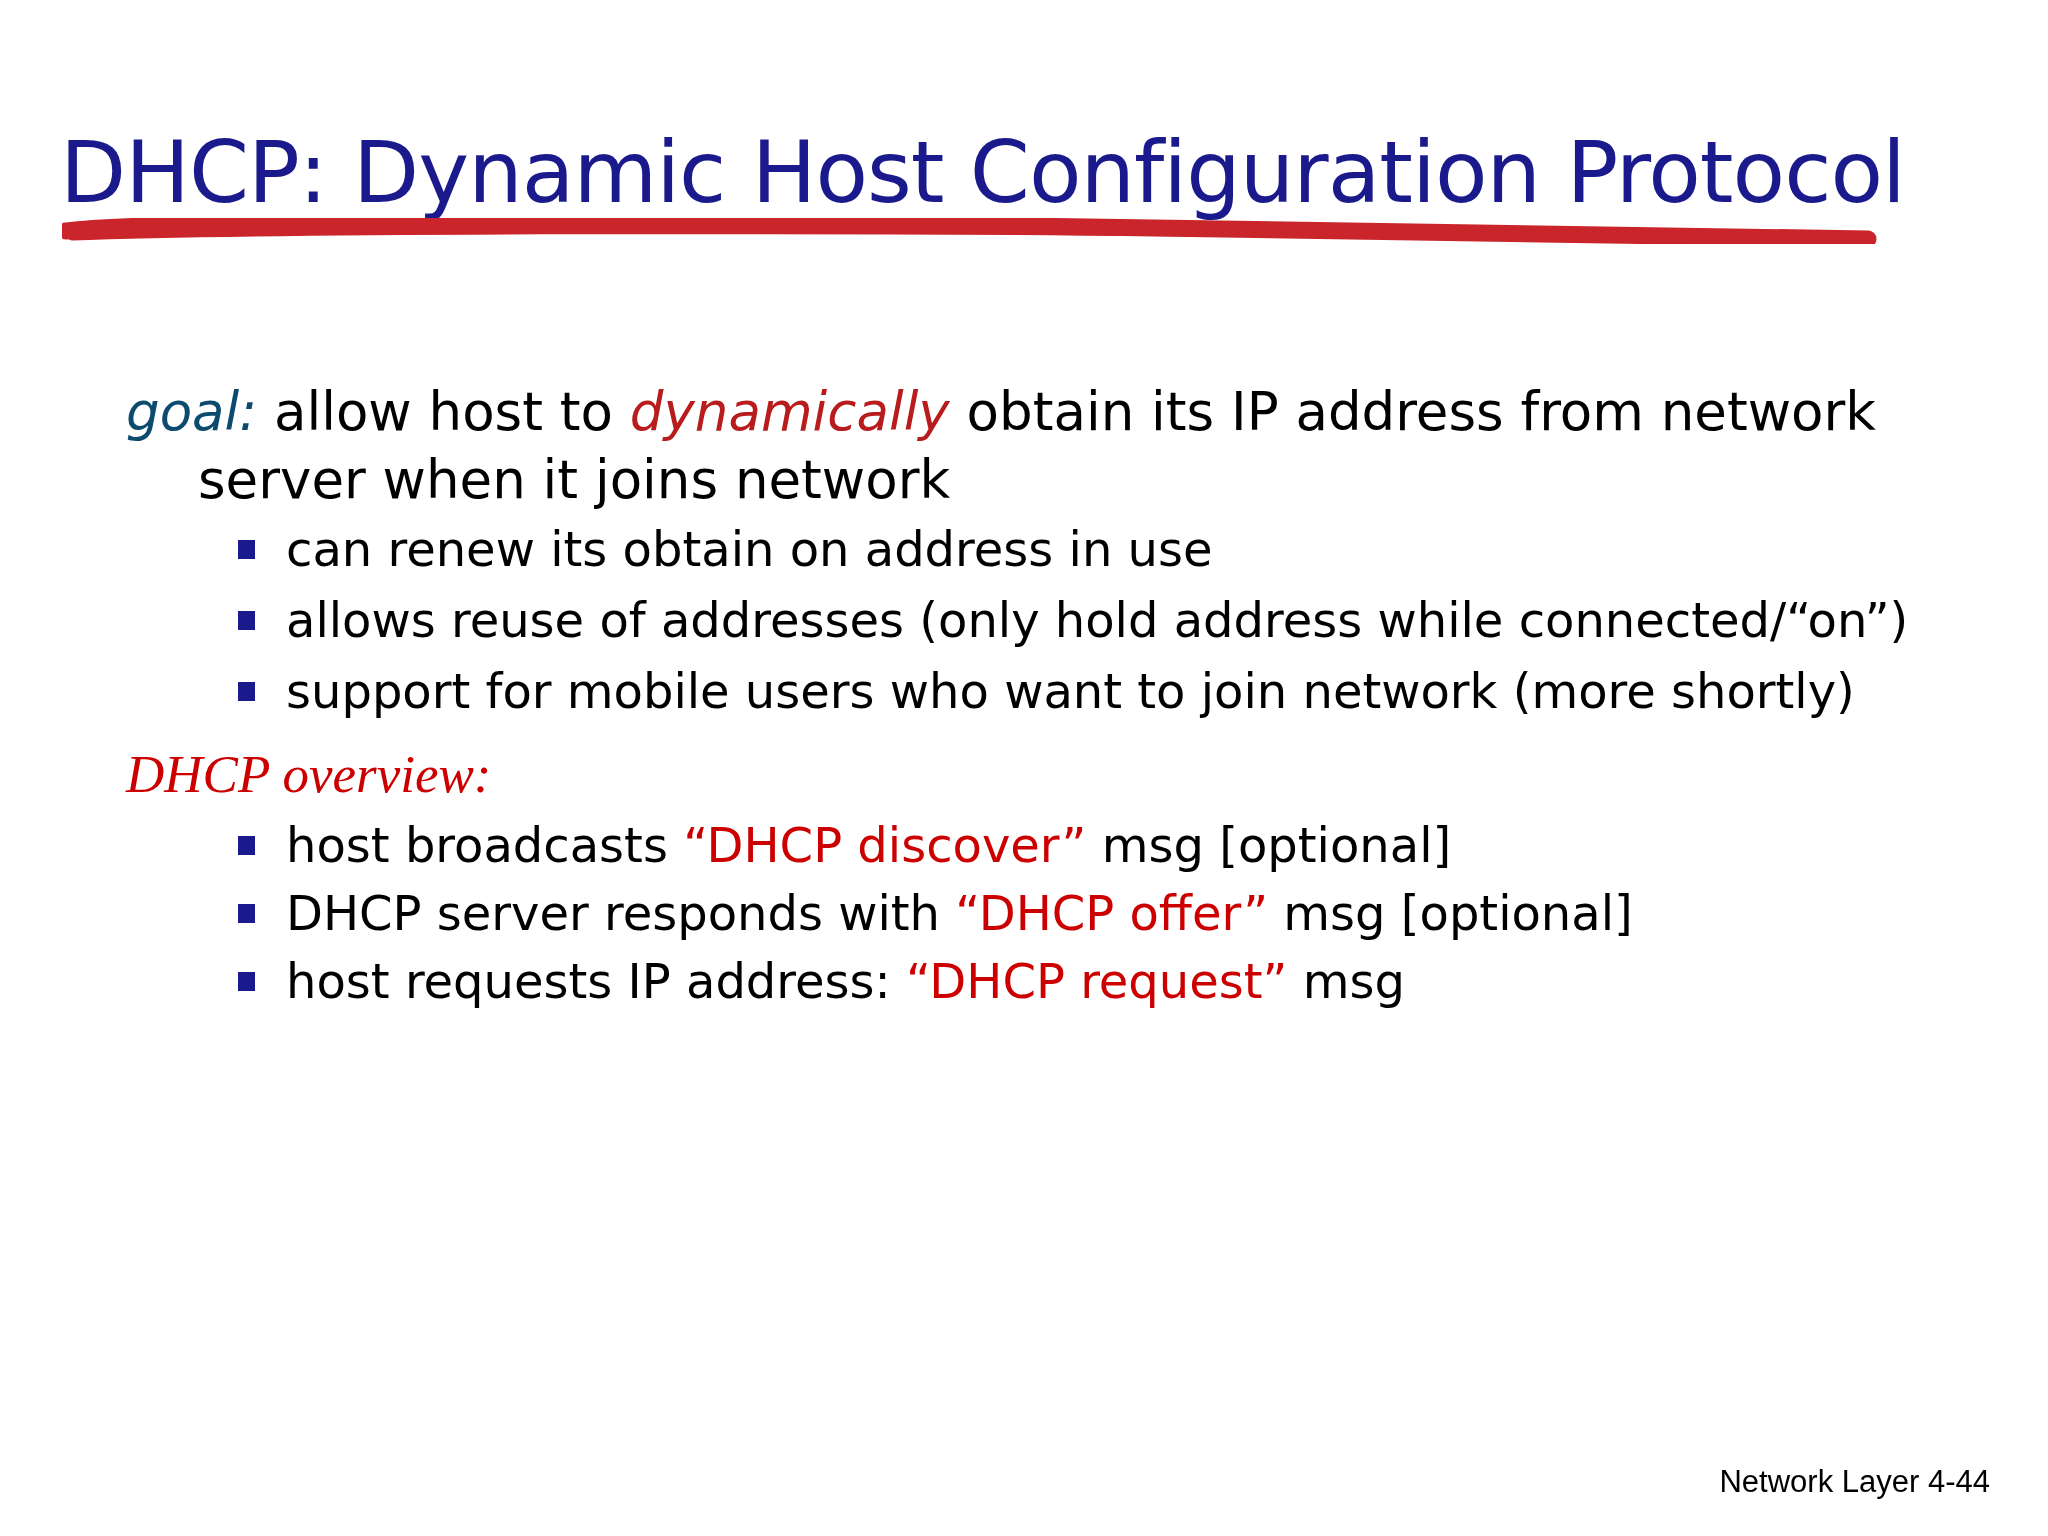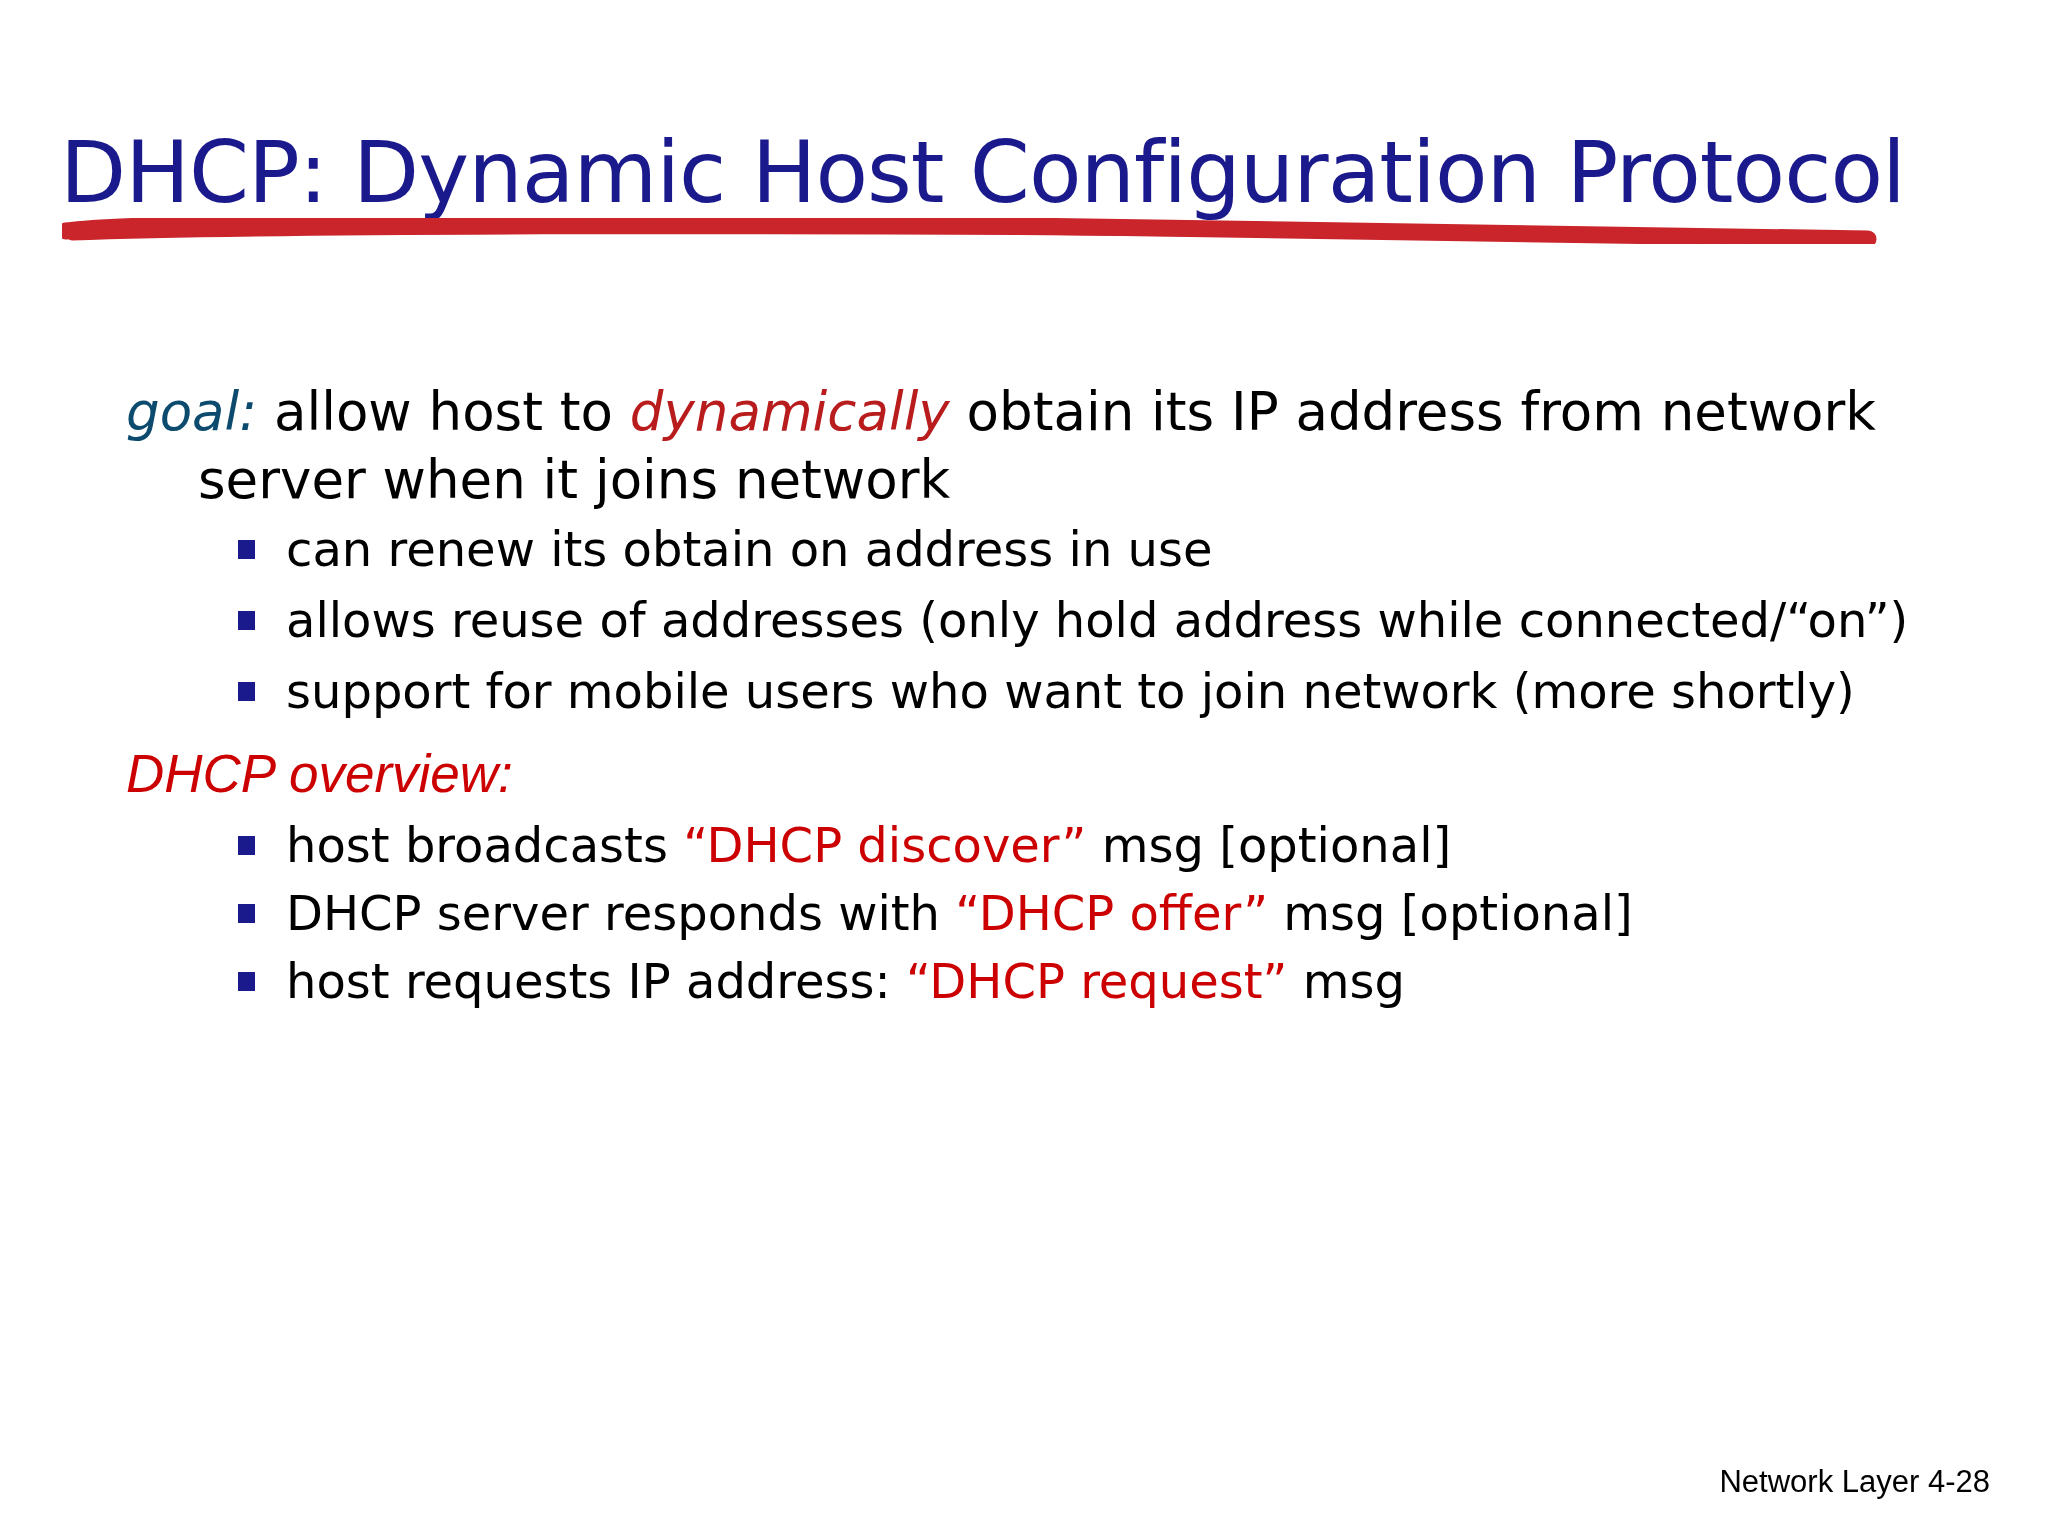--- a/index.html
+++ b/index.html
@@ -66,21 +66,21 @@
   }
   .blk-ital {
     color: #b91c1c;
     font-style: italic;
   }
   .red {
     color: #cc0000;
   }
 
   #overview-head {
-    font-family: Liberation Sans, sans-serif;
+    font-family: Liberation Serif, serif;
     font-size: 53px;
     line-height: 68px;
     color: #cc0000;
     font-style: italic;
     margin: 18px 0 6px 0;
   }
 
   ul.sublist {
     list-style: none;
     margin: 0;
@@ -143,13 +143,13 @@
   <p id="overview-head">DHCP overview:</p>
 
   <ul class="sublist tight">
     <li><span>host broadcasts </span><span class="red">“DHCP discover”</span><span> msg [optional]</span></li>
     <li><span>DHCP server responds with </span><span class="red">“DHCP offer”</span><span> msg [optional]</span></li>
     <li><span>host requests IP address: </span><span class="red">“DHCP request”</span><span> msg</span></li>
   </ul>
 
 </div>
 
-<div id="footer">Network Layer  4-28</div>
+<div id="footer">Network Layer  4-44</div>
 
 </body></html>

